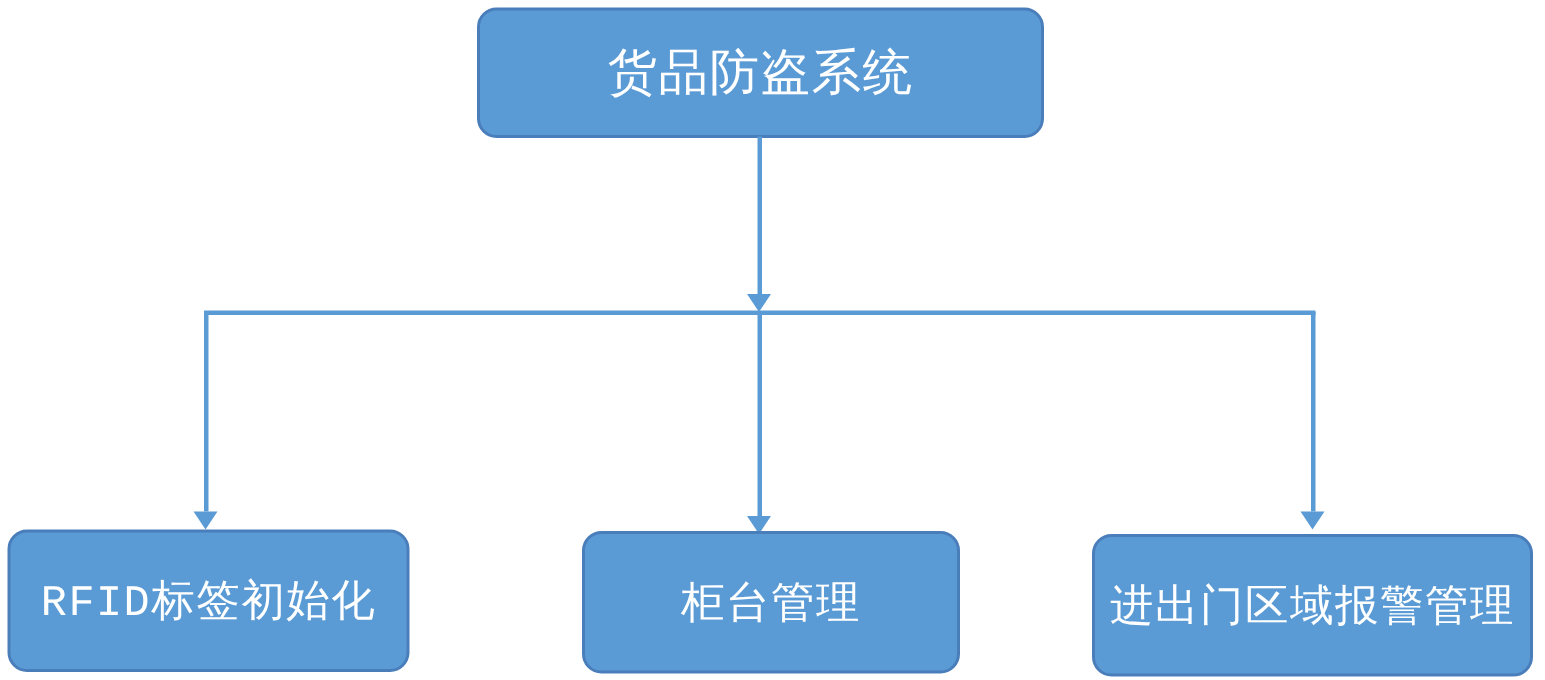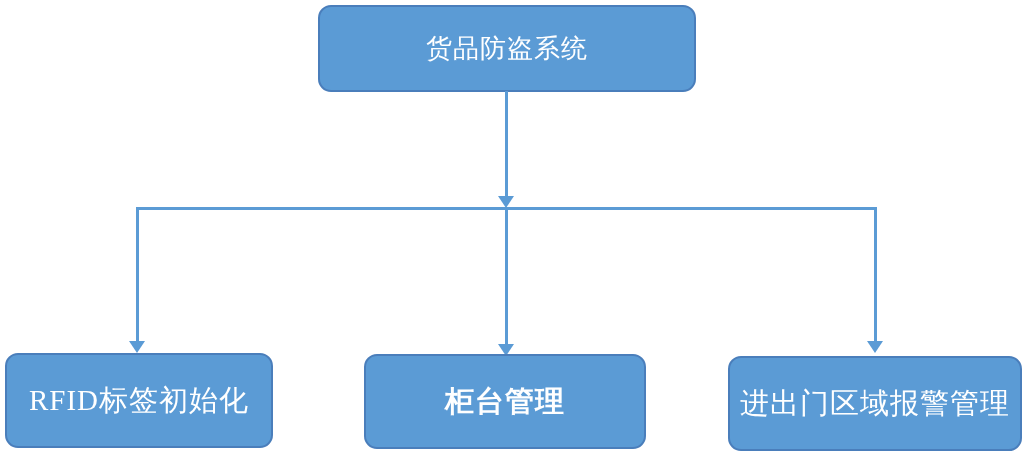--- a/index.html
+++ b/index.html
@@ -24,23 +24,23 @@
     background: var(--node-fill);
     border: 2px solid var(--node-border);
     border-radius: 13px;
     color: var(--text);
     display: flex;
     align-items: center;
     justify-content: center;
     text-align: center;
     letter-spacing: 1px;
   }
-  .node-root { left: 318px; top: 5px;  width: 378px; height: 87px; font-size: 26px; }
-  .node-c0   { left: 5px;   top: 353px; width: 268px; height: 95px; font-size: 29px; }
-  .node-c1   { left: 364px; top: 354px; width: 282px; height: 95px; font-size: 29px; font-weight: bold; }
+  .node-root { left: 318px; top: 5px;  width: 378px; height: 87px; font-size: 33px; }
+  .node-c0   { left: 5px;   top: 353px; width: 268px; height: 95px; font-size: 29px; font-family: Liberation Mono, monospace; }
+  .node-c1   { left: 388px; top: 354px; width: 252px; height: 95px; font-size: 29px; }
   .node-c2   { left: 728px; top: 356px; width: 294px; height: 95px; font-size: 29px; }
   .line {
     position: absolute;
     background: var(--connector);
   }
   .line-trunk   { left: 505px; top: 91px;  width: 3px;   height: 106px; }
   .line-h       { left: 136px; top: 207px; width: 741px; height: 3px; }
   .line-v-left  { left: 136px; top: 208px; width: 3px;   height: 133px; }
   .line-v-mid   { left: 505px; top: 208px; width: 3px;   height: 136px; }
   .line-v-right { left: 874px; top: 208px; width: 3px;   height: 133px; }

